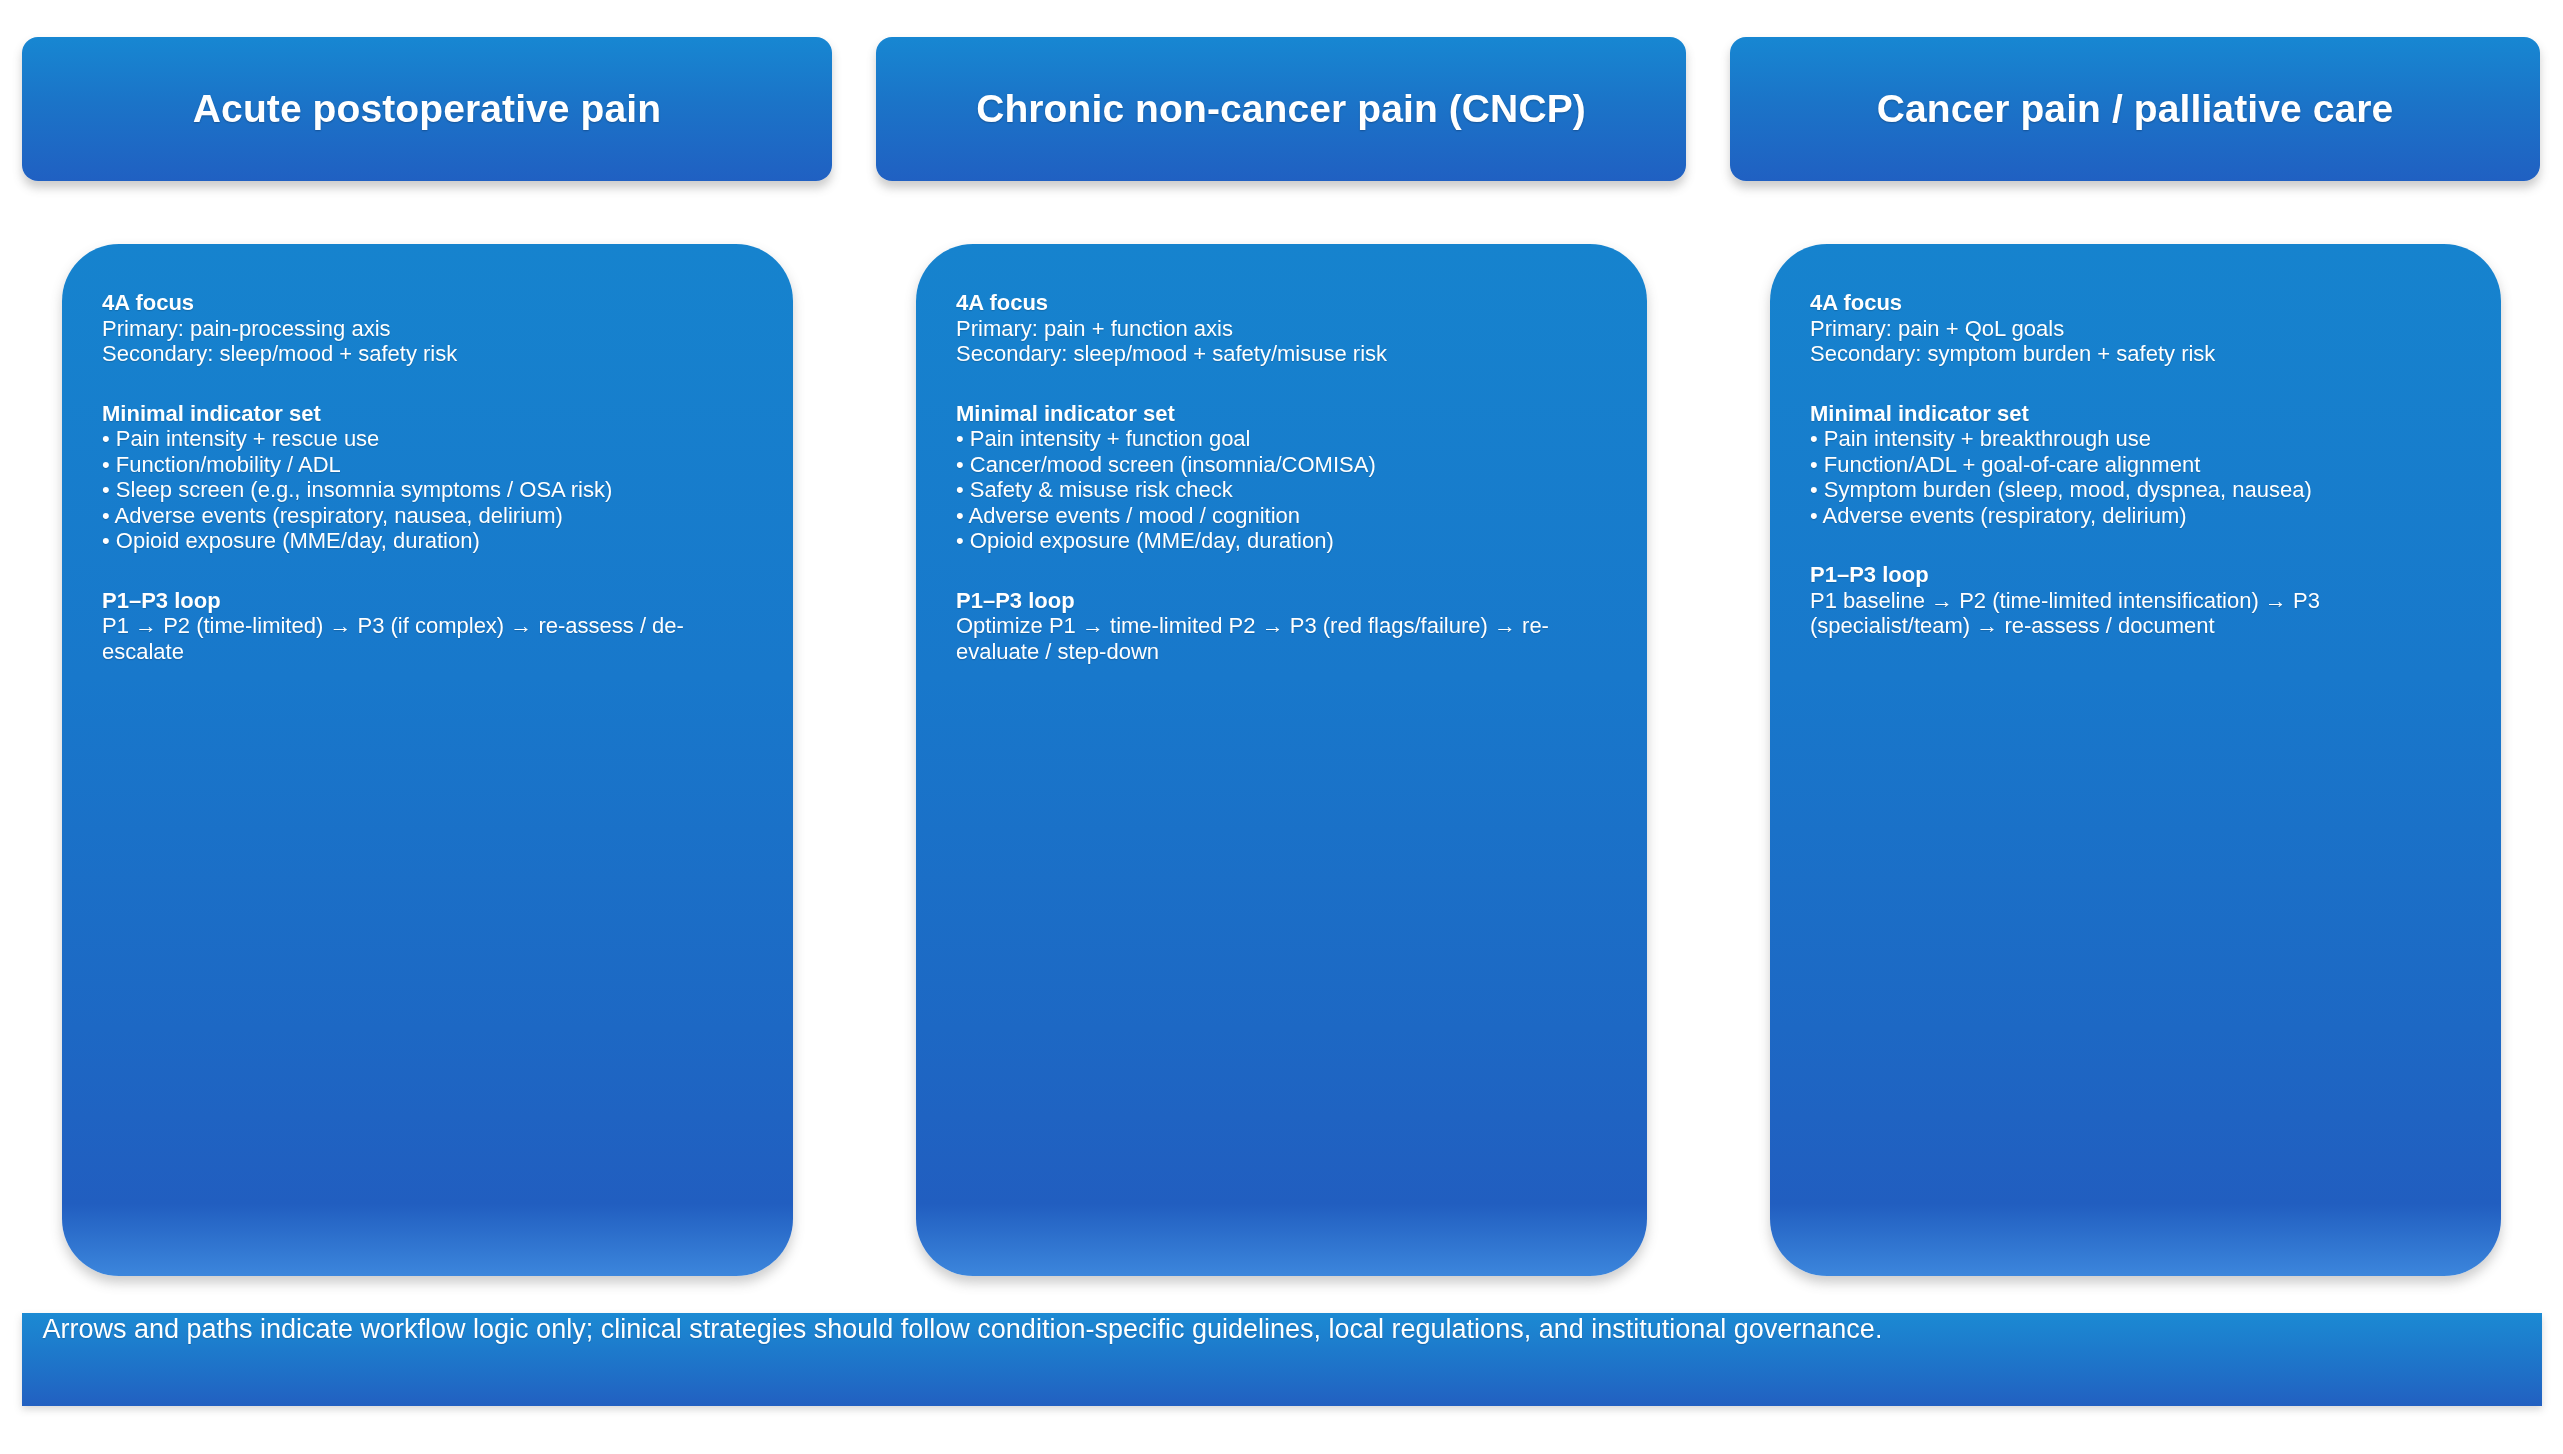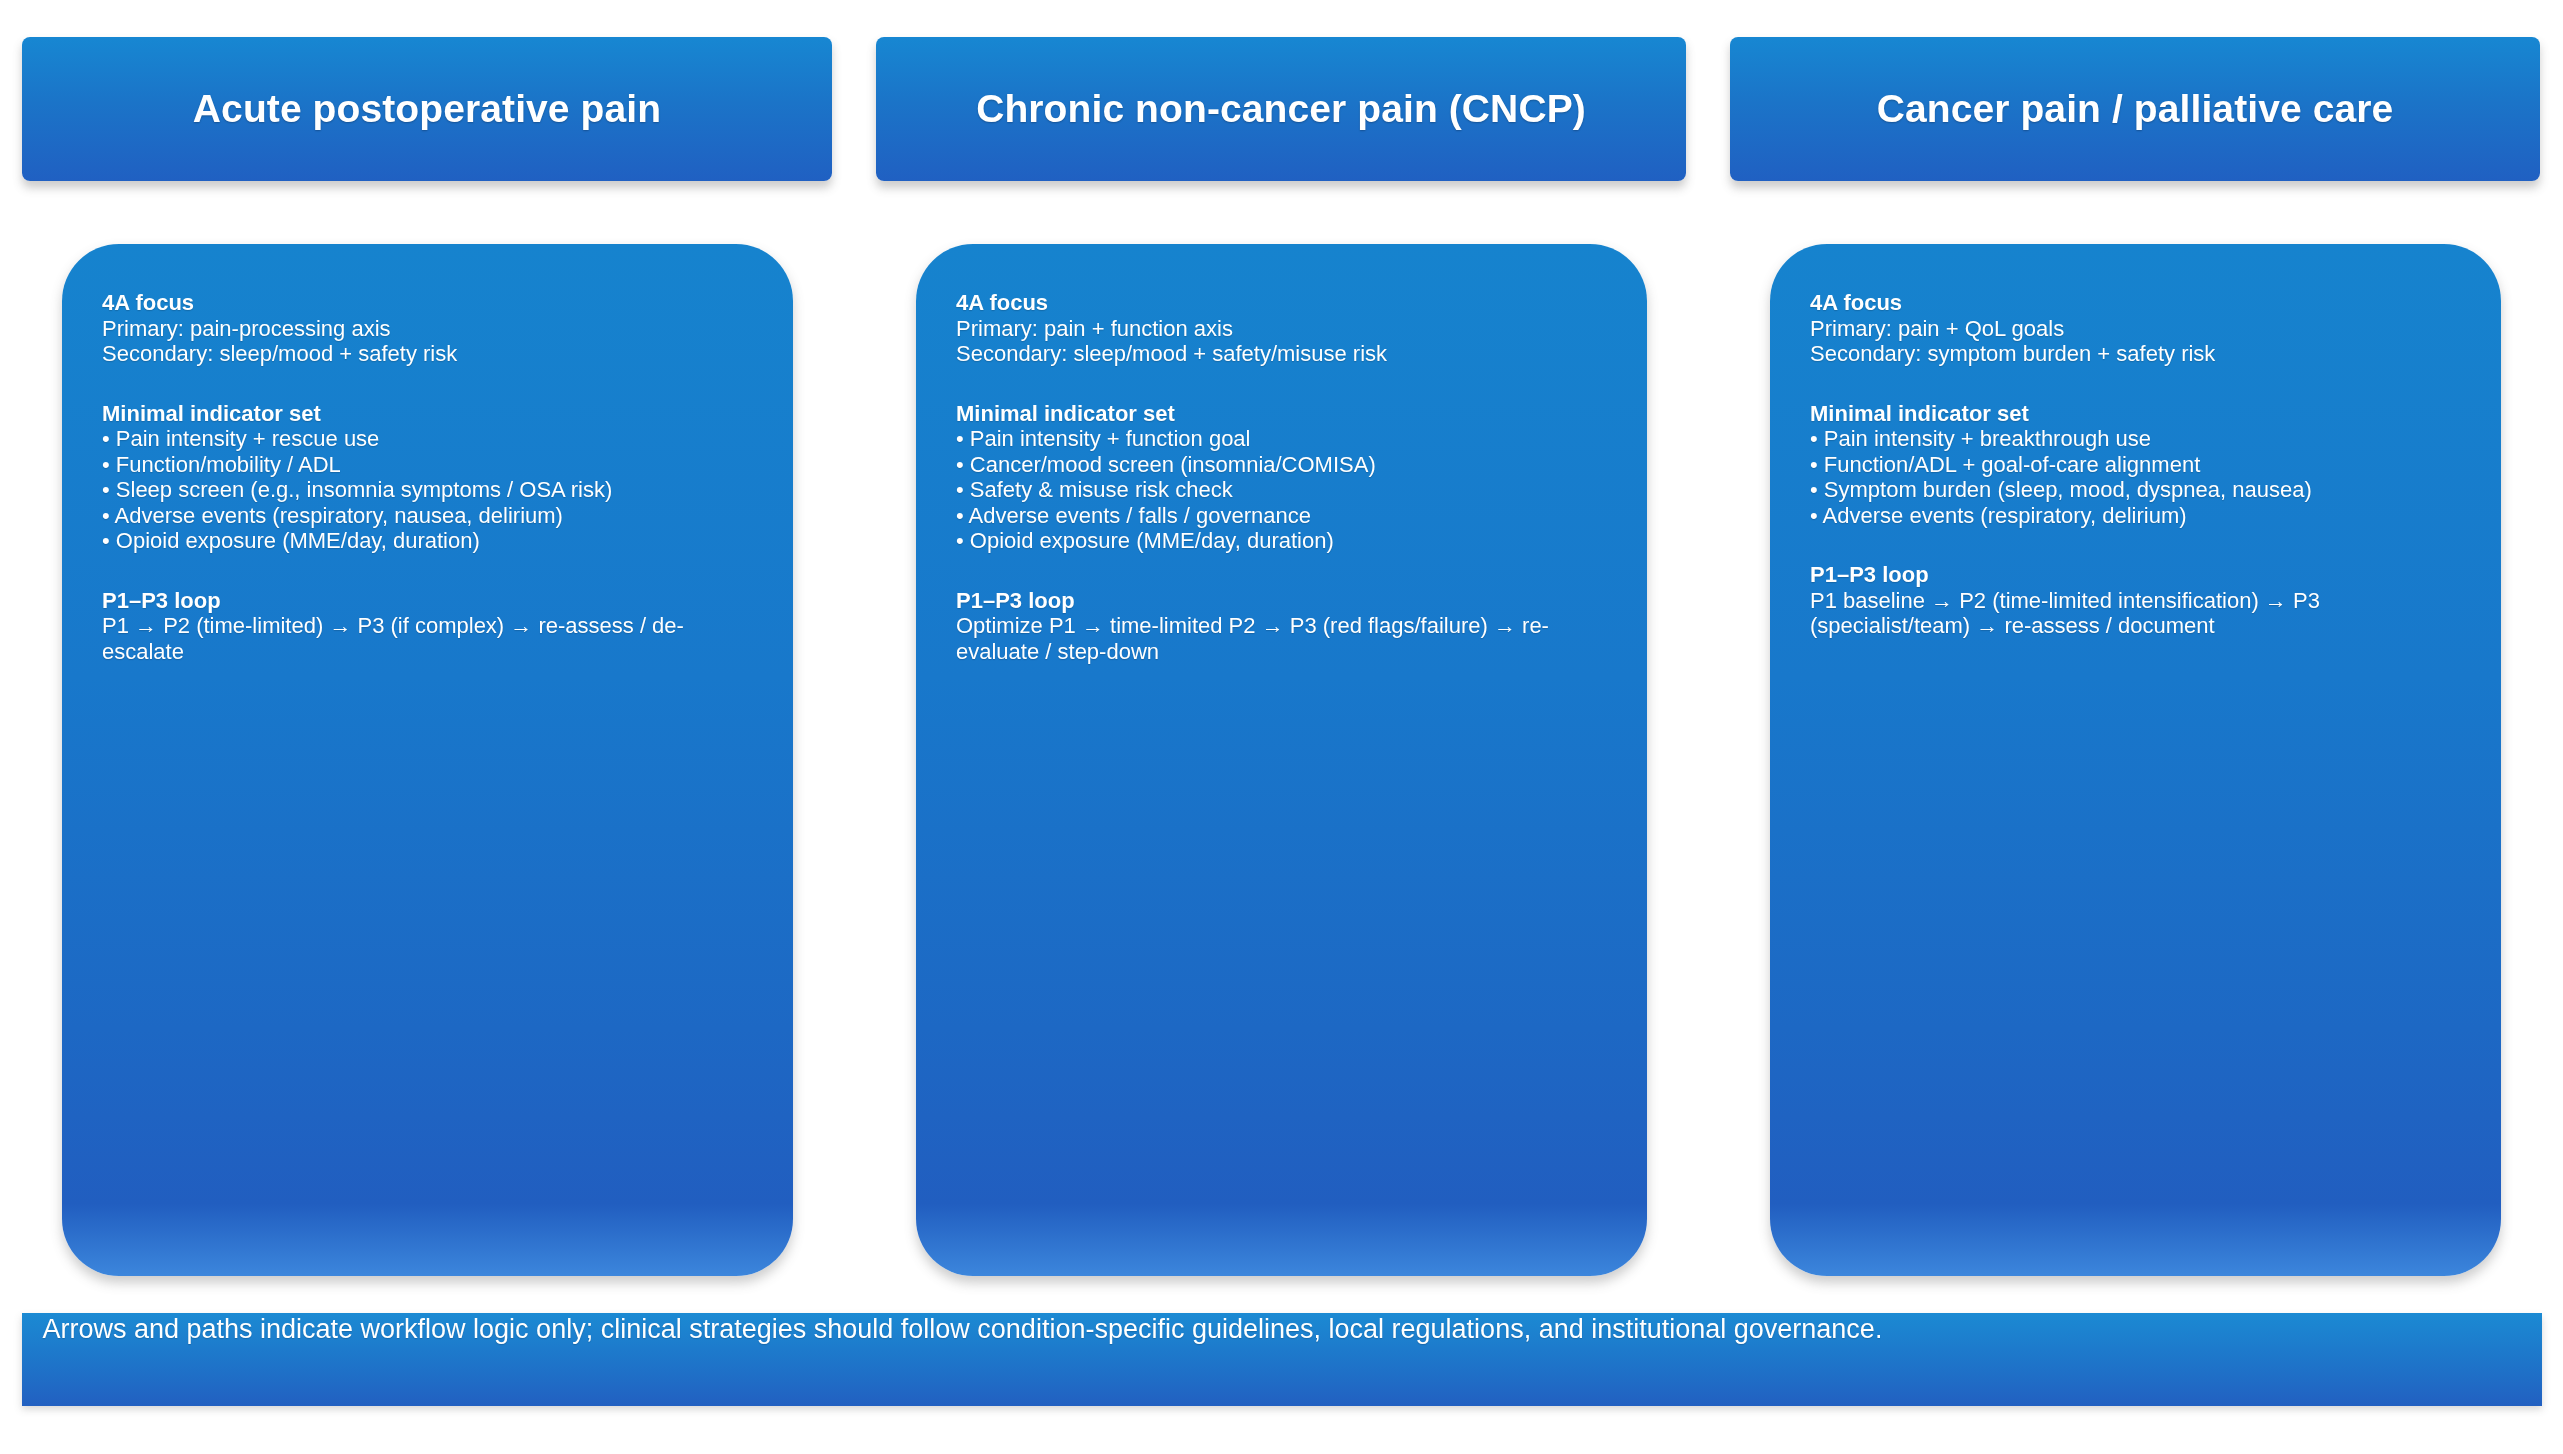--- a/index.html
+++ b/index.html
@@ -38,21 +38,21 @@
     box-sizing: border-box;
   }
 
   
   .header-card {
     position: absolute;
     top: 37px;
     left: 22.4px;
     right: 22.4px;
     height: 144px;
-    border-radius: 8px;
+    border-radius: 16px;
     background: linear-gradient(180deg, #1787D2 0%, #1B74C8 45%, #2060C2 100%);
     box-shadow: 0 6.2px 10px rgba(90,90,90,0.30), 0 0 0 4.4px #ffffff;
     display: flex;
     align-items: center;
     justify-content: center;
     text-align: center;
     padding: 0 17.4px;
     box-sizing: border-box;
   }
   .header-title {
@@ -160,21 +160,21 @@
       <div class="body-card">
         <div class="body-text">
           <span class="sec-head">4A focus</span>
           <span class="line">Primary: pain + function axis</span>
           <span class="line">Secondary: sleep/mood + safety/misuse risk</span>
           <span class="spacer"></span>
           <span class="sec-head">Minimal indicator set</span>
           <span class="line">• Pain intensity + function goal</span>
           <span class="line">• Cancer/mood screen (insomnia/COMISA)</span>
           <span class="line">• Safety &amp; misuse risk check</span>
-          <span class="line">• Adverse events / falls / governance</span>
+          <span class="line">• Adverse events / mood / cognition</span>
           <span class="line">• Opioid exposure (MME/day, duration)</span>
           <span class="spacer"></span>
           <span class="sec-head">P1–P3 loop</span>
           <span class="line">Optimize P1 → time-limited P2 → P3 (red flags/failure) → re-evaluate / step-down</span>
         </div>
       </div>
     </div>
 
     <div class="column">
       <div class="header-card">

